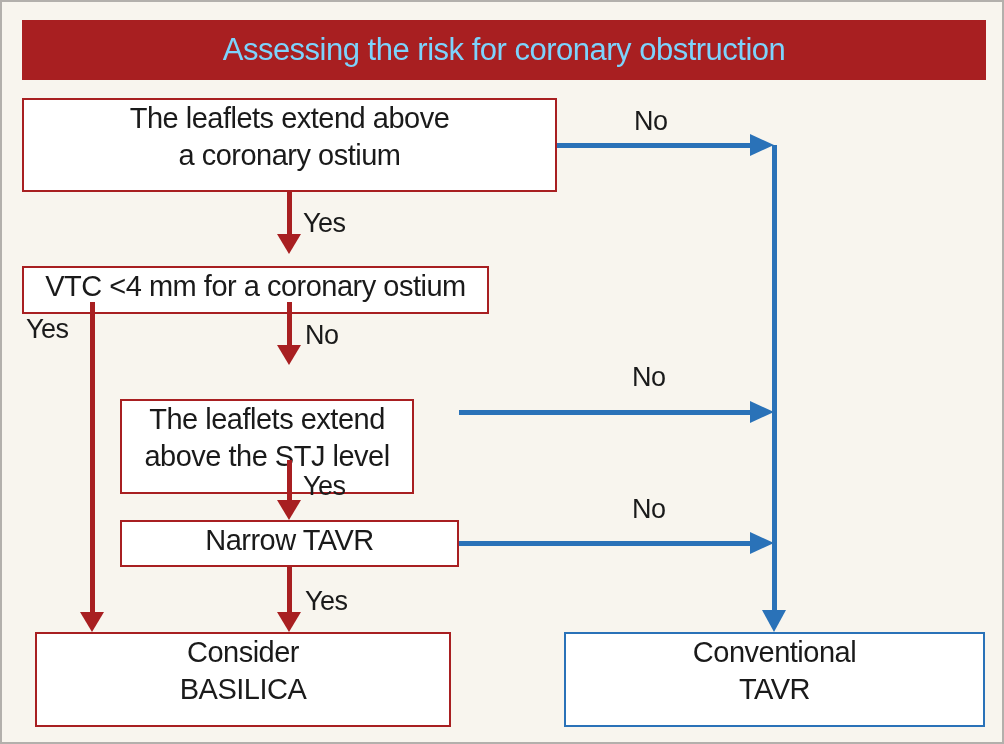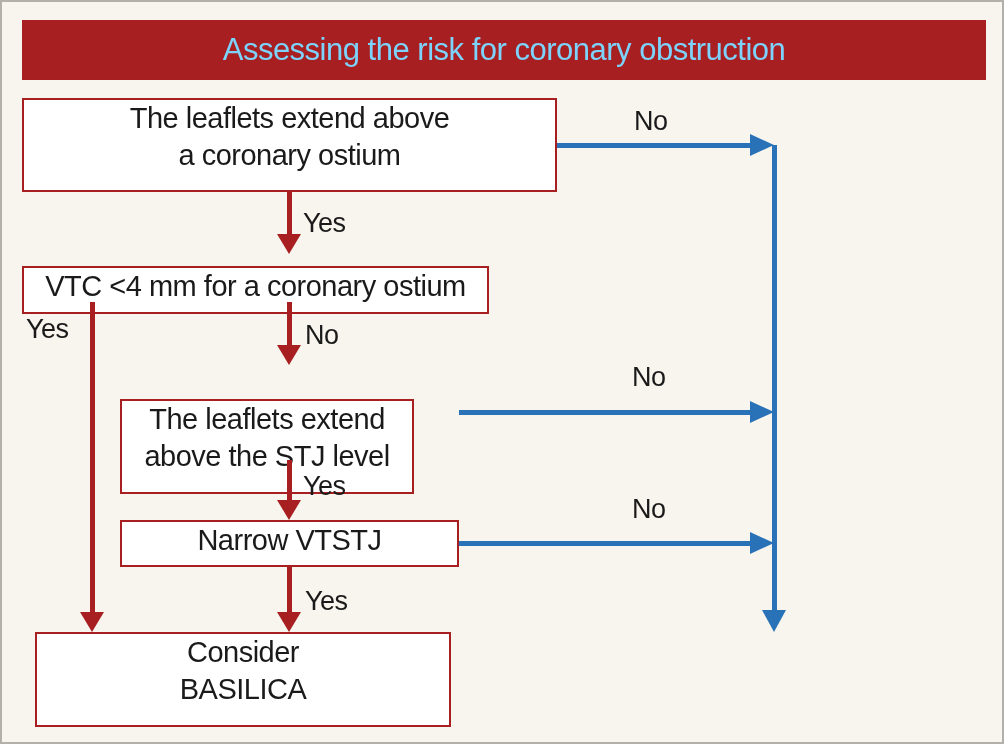--- a/index.html
+++ b/index.html
@@ -71,28 +71,32 @@
   <div class="node red" style="left:20px; top:264px; width:467px; height:48px;">
     <span>VTC &lt;4 mm for a coronary ostium</span>
   </div>
 
   <div class="node red" style="left:118px; top:363px; width:294px; height:95px;margin-top:34px;">
     <span>The leaflets extend
 above the STJ level</span>
   </div>
 
   <div class="node red" style="left:118px; top:518px; width:339px; height:47px;">
-    <span>Narrow VTSTJ</span>
+    <span>Narrow TAVR</span>
   </div>
 
   <div class="node red" style="left:21px; top:630px; width:416px; height:95px;margin-left:12px;">
     <span>Consider
 BASILICA</span>
   </div>
 
+  <div class="node blue" style="left:562px; top:630px; width:421px; height:95px;">
+    <span>Conventional
+TAVR</span>
+  </div>
 
   <div class="vline" style="left:285px; top:190px; height:42px;"></div>
   <div class="head-down-red" style="left:275px; top:232px;"></div>
   <div class="edge-label" style="left:301px; top:208px;">Yes</div>
 
   <div class="vline" style="left:285px; top:300px; height:43px;"></div>
   <div class="head-down-red" style="left:275px; top:343px;"></div>
   <div class="edge-label" style="left:303px; top:320px;">No</div>
 
   <div class="vline" style="left:88px; top:300px; height:310px;"></div>

